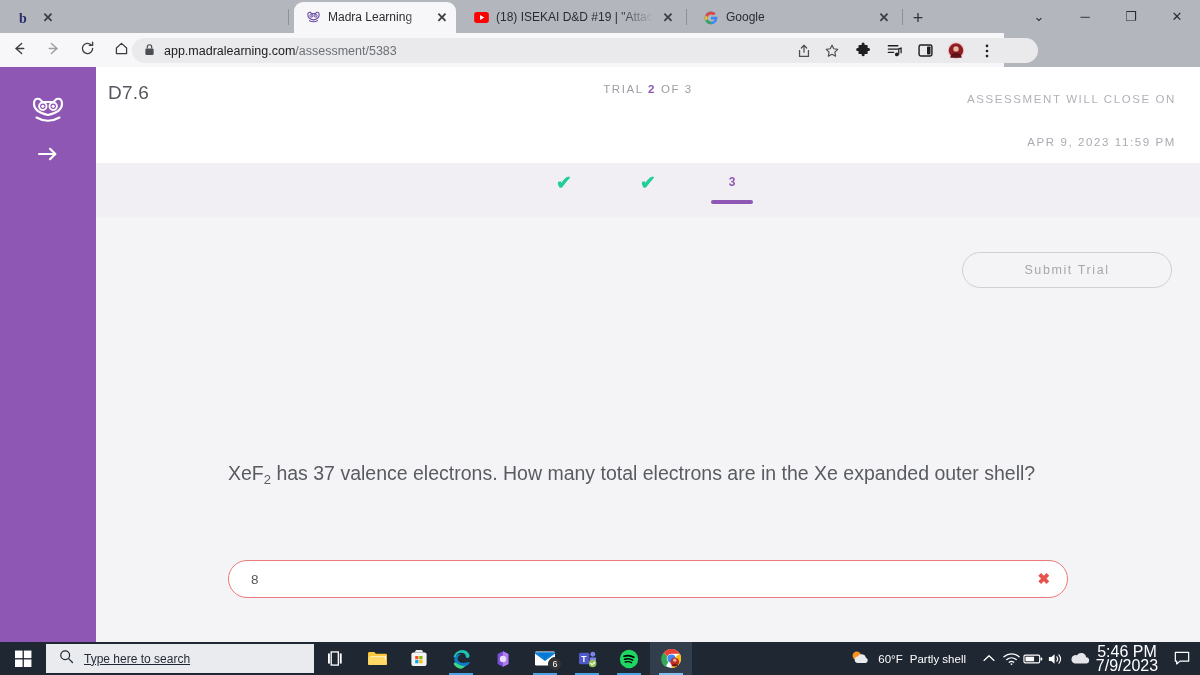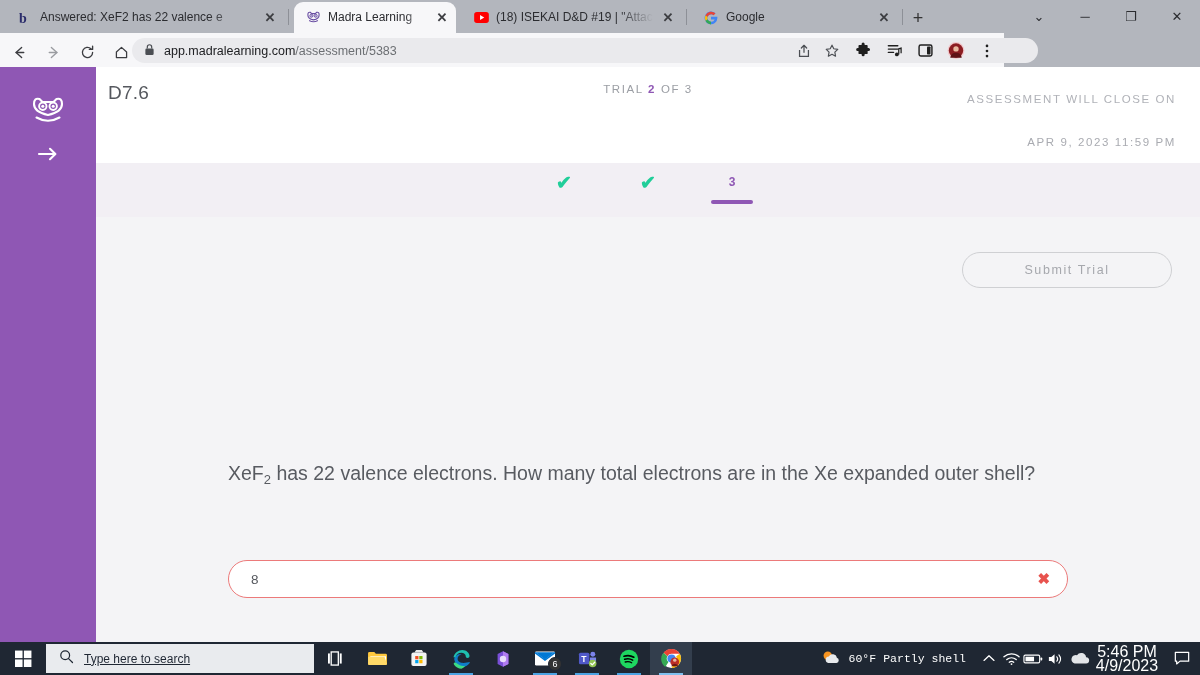--- a/index.html
+++ b/index.html
@@ -30,21 +30,21 @@
       mask-image: linear-gradient(to right, #000 78%, transparent 100%); }
   .tab .tab-close { flex: 0 0 16px; width: 16px; height: 16px; display: flex; align-items: center; justify-content: center;
       font-size: 13px; color: #3c3d41; font-weight: 600; }
   .tab-sep { position: absolute; top: 9px; width: 1px; height: 16px; background: #8d9097; }
   .newtab { position: absolute; top: 6px; left: 905px; width: 26px; height: 24px; display: flex; align-items: center;
       justify-content: center; font-size: 18px; color: #333; }
   .win-controls { position: absolute; top: 0; right: 0; height: 33px; display: flex; align-items: center; }
   .win-btn { width: 46px; height: 33px; display: flex; align-items: center; justify-content: center; color: #2b2c30; font-size: 13px; }
 
   .toolbar { position: absolute; top: 33px; left: 0; width: 1004px; height: 34px; background: #f7f7f9;
-      display: flex; align-items: flex-end; }
+      display: flex; align-items: flex-start; }
   .nav-btn { width: 30px; height: 30px; margin-left: 4px; display: flex; align-items: center; justify-content: center;
       color: #3c3d41; }
   .omnibox { position: absolute; left: 132px; top: 5px; width: 906px; height: 25px; background: #eaeaed;
       border-radius: 13px; display: flex; align-items: center; padding: 0 12px; gap: 9px; }
   .omnibox .url { font-size: 12.5px; color: #202124; white-space: nowrap; }
   .omnibox .url .path { color: #6c6f73; }
   .omni-actions { position: absolute; right: 163px; top: 5px; height: 25px; display: flex; align-items: center; gap: 10px; }
   .tb-icons { position: absolute; right: 8px; top: 5px; height: 25px; display: flex; align-items: center; gap: 13px; }
   .tb-ic { width: 18px; height: 18px; display: flex; align-items: center; justify-content: center; color: #1f1f1f; }
 
@@ -99,21 +99,21 @@
       display: flex; align-items: center; }
   .start { width: 46px; height: 33px; display: flex; align-items: center; justify-content: center; }
   .tb-search { width: 268px; height: 29px; background: #e9ebee; display: flex; align-items: center; gap: 10px;
       padding-left: 13px; }
   .tb-search .ph { font-size: 12px; color: #1f2733; text-decoration: underline; }
   .tb-item { width: 42px; height: 33px; display: flex; align-items: center; justify-content: center; position: relative; }
   .tb-item.open::after { content: ""; position: absolute; bottom: 0; left: 9px; width: 24px; height: 2px; background: #4ba3e3; }
   .tb-item.active { background: #333e4d; }
   .tb-item.active::after { content: ""; position: absolute; bottom: 0; left: 9px; width: 24px; height: 2px; background: #7fc0ef; }
   .tray { position: absolute; right: 0; top: 0; height: 33px; display: flex; align-items: center; gap: 0; }
-  .weather { display: flex; align-items: center; gap: 7px; padding-right: 12px; color: #fff; font-size: 11.5px; font-family: Liberation Mono, monospace; }
+  .weather { display: flex; align-items: center; gap: 7px; padding-right: 12px; color: #fff; font-size: 11.5px; }
   .tray-ic { width: 22px; height: 33px; display: flex; align-items: center; justify-content: center; color: #fff; font-size: 12px; }
   .clock { width: 72px; text-align: center; color: #fff; font-size: 16px; line-height: 14px; padding-right: 2px; }
   .notif { width: 36px; height: 33px; display: flex; align-items: center; justify-content: center; color: #fff; }
   .badge { position: absolute; right: 4px; bottom: 4px; width: 14px; height: 14px; border-radius: 50%;
       background: #333; color: #fff; font-size: 9px; display: flex; align-items: center; justify-content: center;
       border: 1.5px solid #1f2733; }
 </style>
 </head>
 <body>
 
@@ -122,21 +122,20 @@
   <div class="browser">
 
     <div class="tabstrip">
 
       <div class="tab inactive" style="left:6px;width:278px">
         <span class="favicon">
           <svg width="14" height="14" viewBox="0 0 14 14">
               <text x="1" y="12" font-family="Liberation Serif, serif" font-size="14" font-weight="700" fill="#2b2c6b">b</text>
             </svg>
         </span>
-        <span class="tab-title">Answered: XeF2 has 22 valence e</span>
         <span class="tab-close">✕</span>
       </div>
       <div class="tab-sep" style="left:288px"></div>
 
       <div class="tab active" style="left:294px;width:162px">
         <span class="favicon">
           <svg width="15" height="14" viewBox="0 0 24 22">
             <path d="M3 6 Q3 1 7 2 L9 4 L15 4 L17 2 Q21 1 21 6 Q21 12 12 14 Q3 12 3 6 Z" fill="none" stroke="#6a4fa3" stroke-width="1.8"></path>
             <circle cx="8.6" cy="7.4" r="2.4" fill="none" stroke="#6a4fa3" stroke-width="1.6"></circle>
             <circle cx="15.4" cy="7.4" r="2.4" fill="none" stroke="#6a4fa3" stroke-width="1.6"></circle>
@@ -328,21 +327,21 @@
                 <span class="num">3</span>
               </span>
             <span class="bar"></span>
           </div>
         </div>
       </div>
 
       <div class="main">
         <div class="submit-trial">Submit Trial</div>
 
-        <div class="question"><span>XeF</span><sub>2</sub><span> has 22 valence electrons. How many total electrons are in the Xe expanded outer shell?</span></div>
+        <div class="question"><span>XeF</span><sub>2</sub><span> has 37 valence electrons. How many total electrons are in the Xe expanded outer shell?</span></div>
 
         <div class="answer-wrap">
           <input class="answer" type="text" value="8" placeholder="" style="">
           <span class="answer-x">✖</span>
         </div>
 
         <div class="submit-answer">SUBMIT ANSWER</div>
       </div>
     </div>
   </div>
@@ -481,21 +480,21 @@
             <path d="M12.6 2.6a7 7 0 0 1 0 8.8" fill="none" stroke="#fff" stroke-width="1.2" stroke-linecap="round"></path>
           </svg>
       </div>
       <div class="tray-ic" style="width:26px">
         <svg width="22" height="13" viewBox="0 0 22 13">
             <path d="M6.6 11.6h11.2a3.2 3.2 0 0 0 .3-6.4A5 5 0 0 0 9 3.2a4.2 4.2 0 0 0-2.4 8.4z" fill="#e3e5e8"></path>
           </svg>
       </div>
       <div class="clock">
         <div>5:46 PM</div>
-        <div>4/9/2023</div>
+        <div>7/9/2023</div>
       </div>
       <div class="notif">
         <svg width="16" height="15" viewBox="0 0 17 16">
             <path d="M1.4 1.4h14.2v9.4H6.4L2.8 13.8v-3H1.4z" fill="none" stroke="#fff" stroke-width="1.3" stroke-linejoin="round"></path>
           </svg>
       </div>
     </div>
   </div>
 
 </div>

